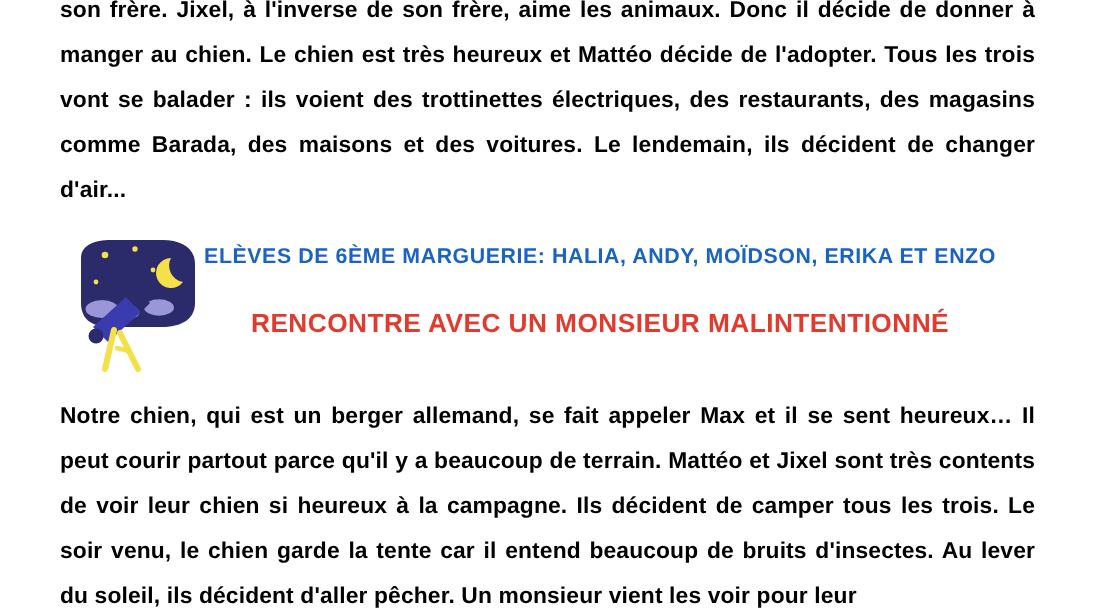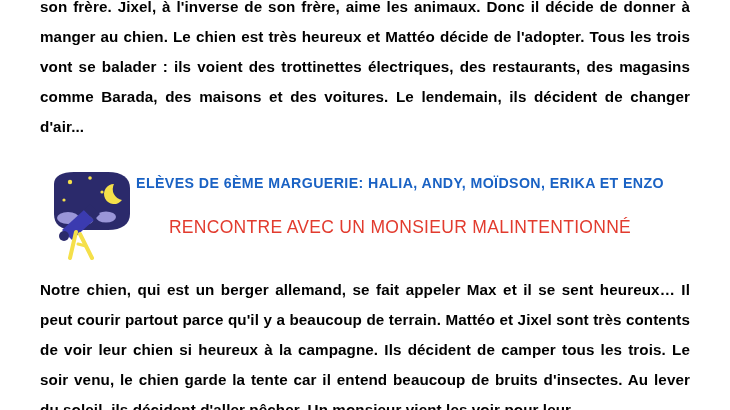--- a/index.html
+++ b/index.html
@@ -34,36 +34,36 @@
   .para-top {
     padding-top: 0px;
     margin-top: -8px;
   }
   .para-bottom {
     margin-top: 15px;
   }
   .banner {
     position: relative;
     height: 90px;
-    margin-top: 28px;
+    margin-top: 16px;
   }
   .credit-line {
     font-family: "Liberation Sans", sans-serif;
     font-weight: bold;
     font-size: 14.2px;
     letter-spacing: 0.4px;
     color: #1a62c4;
     text-align: center;
     padding-left: 70px;
     padding-top: 5px;
     text-transform: uppercase;
   }
   .section-title {
     font-family: "Liberation Sans", sans-serif;
-    font-weight: normal;
+    font-weight: bold;
     font-size: 17.5px;
     letter-spacing: 0.3px;
     color: #e23b2e;
     text-align: center;
     padding-left: 70px;
     padding-top: 26px;
     text-transform: uppercase;
   }
   .telescope {
     position: absolute;

